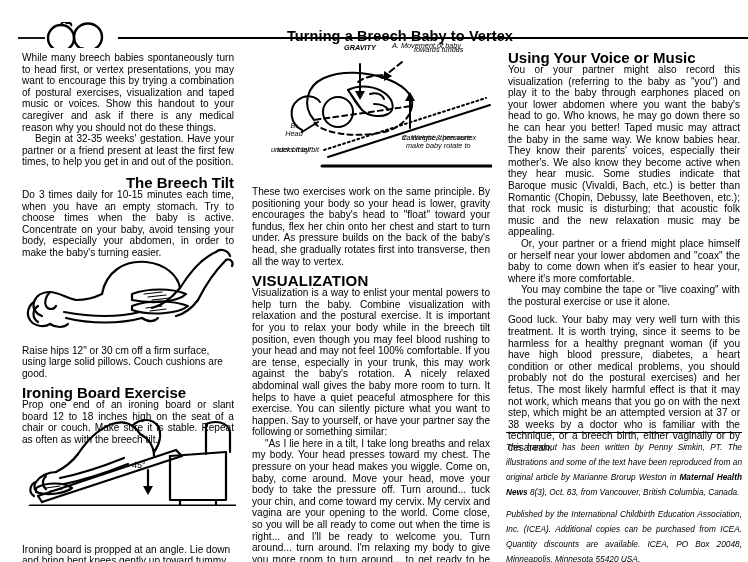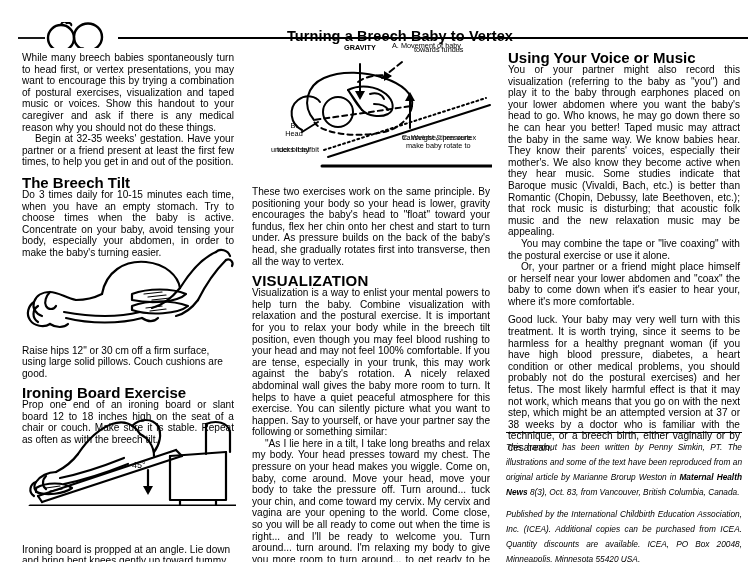--- a/index.html
+++ b/index.html
@@ -63,39 +63,39 @@
   p.indent { text-indent: 13px; }
   p + p { margin-top: 0px; }
 
   h2.sec {
     font-size: 15px;
     font-weight: bold;
     margin: 8px 0 0 0;
     line-height: 12px;
   }
   h2.sec.caps { letter-spacing: 0.2px; }
-  h2.sec.first { margin-top: 9px; }
+  h2.sec.first { margin-top: 9px; text-align: right; }
 
   .caption {
     font-size: 10.1px;
     line-height: 11.6px;
     text-align: left;
     margin: 0;
   }
 
   .gap-sm { height: 7px; }
 
   
   .fig {
     position: absolute;
   }
   .fig svg { display: block; }
 
   
-  .fig-diagram { left: 262px; top: 44px; }
+  .fig-diagram { left: 262px; top: 44px; font-style: italic; }
   
   .fig-tilt { left: 20px; top: 248px; }
   
   .fig-board { left: 20px; top: 412px; }
 
   .dlabel {
     position: absolute;
     font-size: 7.3px;
     line-height: 8.3px;
     font-weight: bold;
@@ -299,22 +299,22 @@
   <div class="col col-mid">
     <p>These two exercises work on the same principle. By positioning your body so your head is lower, gravity encourages the baby's head to "float" toward your fundus, flex her chin onto her chest and start to turn under. As pressure builds on the back of the baby's head, she gradually rotates first into transverse, then all the way to vertex.</p>
     <h2 class="sec caps">VISUALIZATION</h2>
     <p>Visualization is a way to enlist your mental powers to help turn the baby. Combine visualization with relaxation and the postural exercise. It is important for you to relax your body while in the breech tilt position, even though you may feel blood rushing to your head and may not feel 100% comfortable. If you are tense, especially in your trunk, this may work against the baby's rotation. A nicely relaxed abdominal wall gives the baby more room to turn. It helps to have a quiet peaceful atmosphere for this exercise. You can silently picture what you want to happen. Say to yourself, or have your partner say the following or something similar:</p>
     <p class="indent">"As I lie here in a tilt, I take long breaths and relax my body. Your head presses toward my chest. The pressure on your head makes you wiggle. Come on, baby, come around. Move your head, move your body to take the pressure off. Turn around... tuck your chin, and come toward my cervix. My cervix and vagina are your opening to the world. Come close, so you will be all ready to come out when the time is right... and I'll be ready to welcome you. Turn around... turn around. I'm relaxing my body to give you more room to turn around... to get ready to be born."</p>
   </div>
 
   <div class="col col-right">
     <h2 class="sec" style="margin-top:0">Using Your Voice or Music</h2>
     <p>You or your partner might also record this visualization (referring to the baby as "you") and play it to the baby through earphones placed on your lower abdomen where you want the baby's head to go. Who knows, he may go down there so he can hear you better! Taped music may attract the baby in the same way. We know babies hear. They know their parents' voices, especially their mother's. We also know they become active when they hear music. Some studies indicate that Baroque music (Vivaldi, Bach, etc.) is better than Romantic (Chopin, Debussy, late Beethoven, etc.); that rock music is disturbing; that acoustic folk music and the new relaxation music may be appealing.</p>
+    <p class="indent">Or, your partner or a friend might place himself or herself near your lower abdomen and "coax" the baby to come down when it's easier to hear your, where it's more comfortable.</p>
     <p class="indent">You may combine the tape or "live coaxing" with the postural exercise or use it alone.</p>
-    <p class="indent">Or, your partner or a friend might place himself or herself near your lower abdomen and "coax" the baby to come down when it's easier to hear your, where it's more comfortable.</p>
     <div class="gap-sm"></div>
     <p>Good luck. Your baby may very well turn with this treatment. It is worth trying, since it seems to be harmless for a healthy pregnant woman (if you have high blood pressure, diabetes, a heart condition or other medical problems, you should probably not do the postural exercises) and her fetus. The most likely harmful effect is that it may not work, which means that you go on with the next step, which might be an attempted version at 37 or 38 weeks by a doctor who is familiar with the technique, or a breech birth, either vaginally or by cesarean.</p>
   </div>
 
   <div class="credit">
     <div class="credit-rule"></div>
     <p><span>This handout has been written by Penny Simkin, PT. The illustrations and some of the text have been reproduced from an original article by Marianne Brorup Weston in </span><span class="mag">Maternal Health News</span><span> 8(3), Oct. 83, from Vancouver, British Columbia, Canada.</span></p>
     <p>Published by the International Childbirth Education Association, Inc. (ICEA). Additional copies can be purchased from ICEA. Quantity discounts are available. ICEA, PO Box 20048, Minneapolis, Minnesota 55420 USA.</p>
     <p class="copyline">© Penny Simkin, PT, 1987</p>
   </div>

